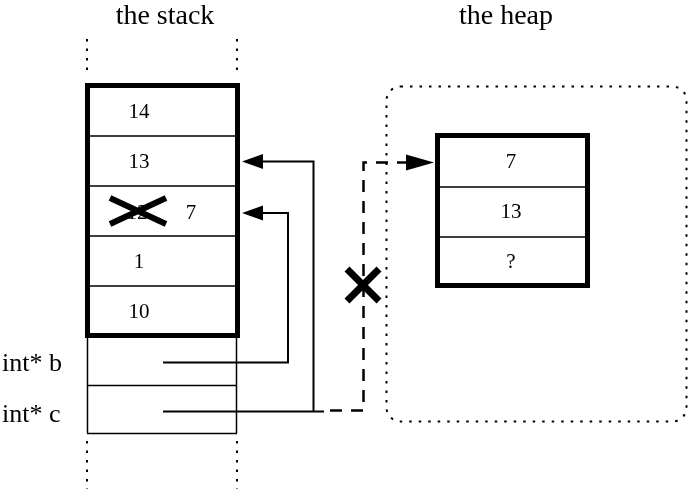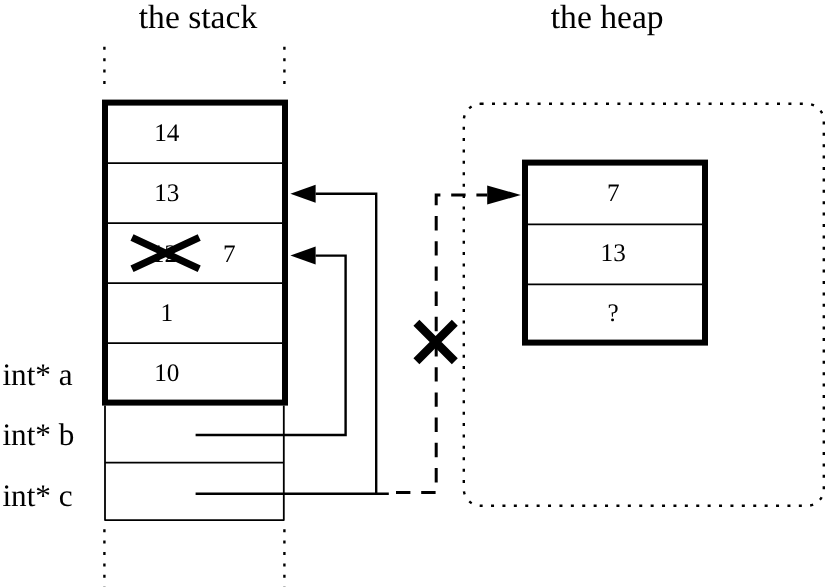--- a/index.html
+++ b/index.html
@@ -59,21 +59,20 @@
   <div class="lbl cellval" style="left:139px;top:161px;">13</div>
   <div class="lbl cellval" style="left:137px;top:212px;">12</div>
   <div class="lbl cellval" style="left:191px;top:212px;">7</div>
   <div class="lbl cellval" style="left:139px;top:261px;">1</div>
   <div class="lbl cellval" style="left:139px;top:311px;">10</div>
 
   <div class="lbl cellval" style="left:511px;top:161px;">7</div>
   <div class="lbl cellval" style="left:511px;top:211px;">13</div>
   <div class="lbl cellval" style="left:511px;top:261px;">?</div>
 
-  <div class="lbl ptrlbl" style="left:2px;top:313px;">int* a</div>
   <div class="lbl ptrlbl" style="left:2px;top:414px;">int* c</div>
   <div class="lbl ptrlbl" style="left:2px;top:363px;">int* b</div>
 
   <svg width="692" height="489" viewBox="0 0 692 489">
     <g stroke="#000" fill="none">
       <path d="M110 198 L166 224 M110 224 L166 198" stroke-width="6"></path>
       <path d="M347 269 L379 301 M347 301 L379 269" stroke-width="7"></path>
     </g>
   </svg>
 

